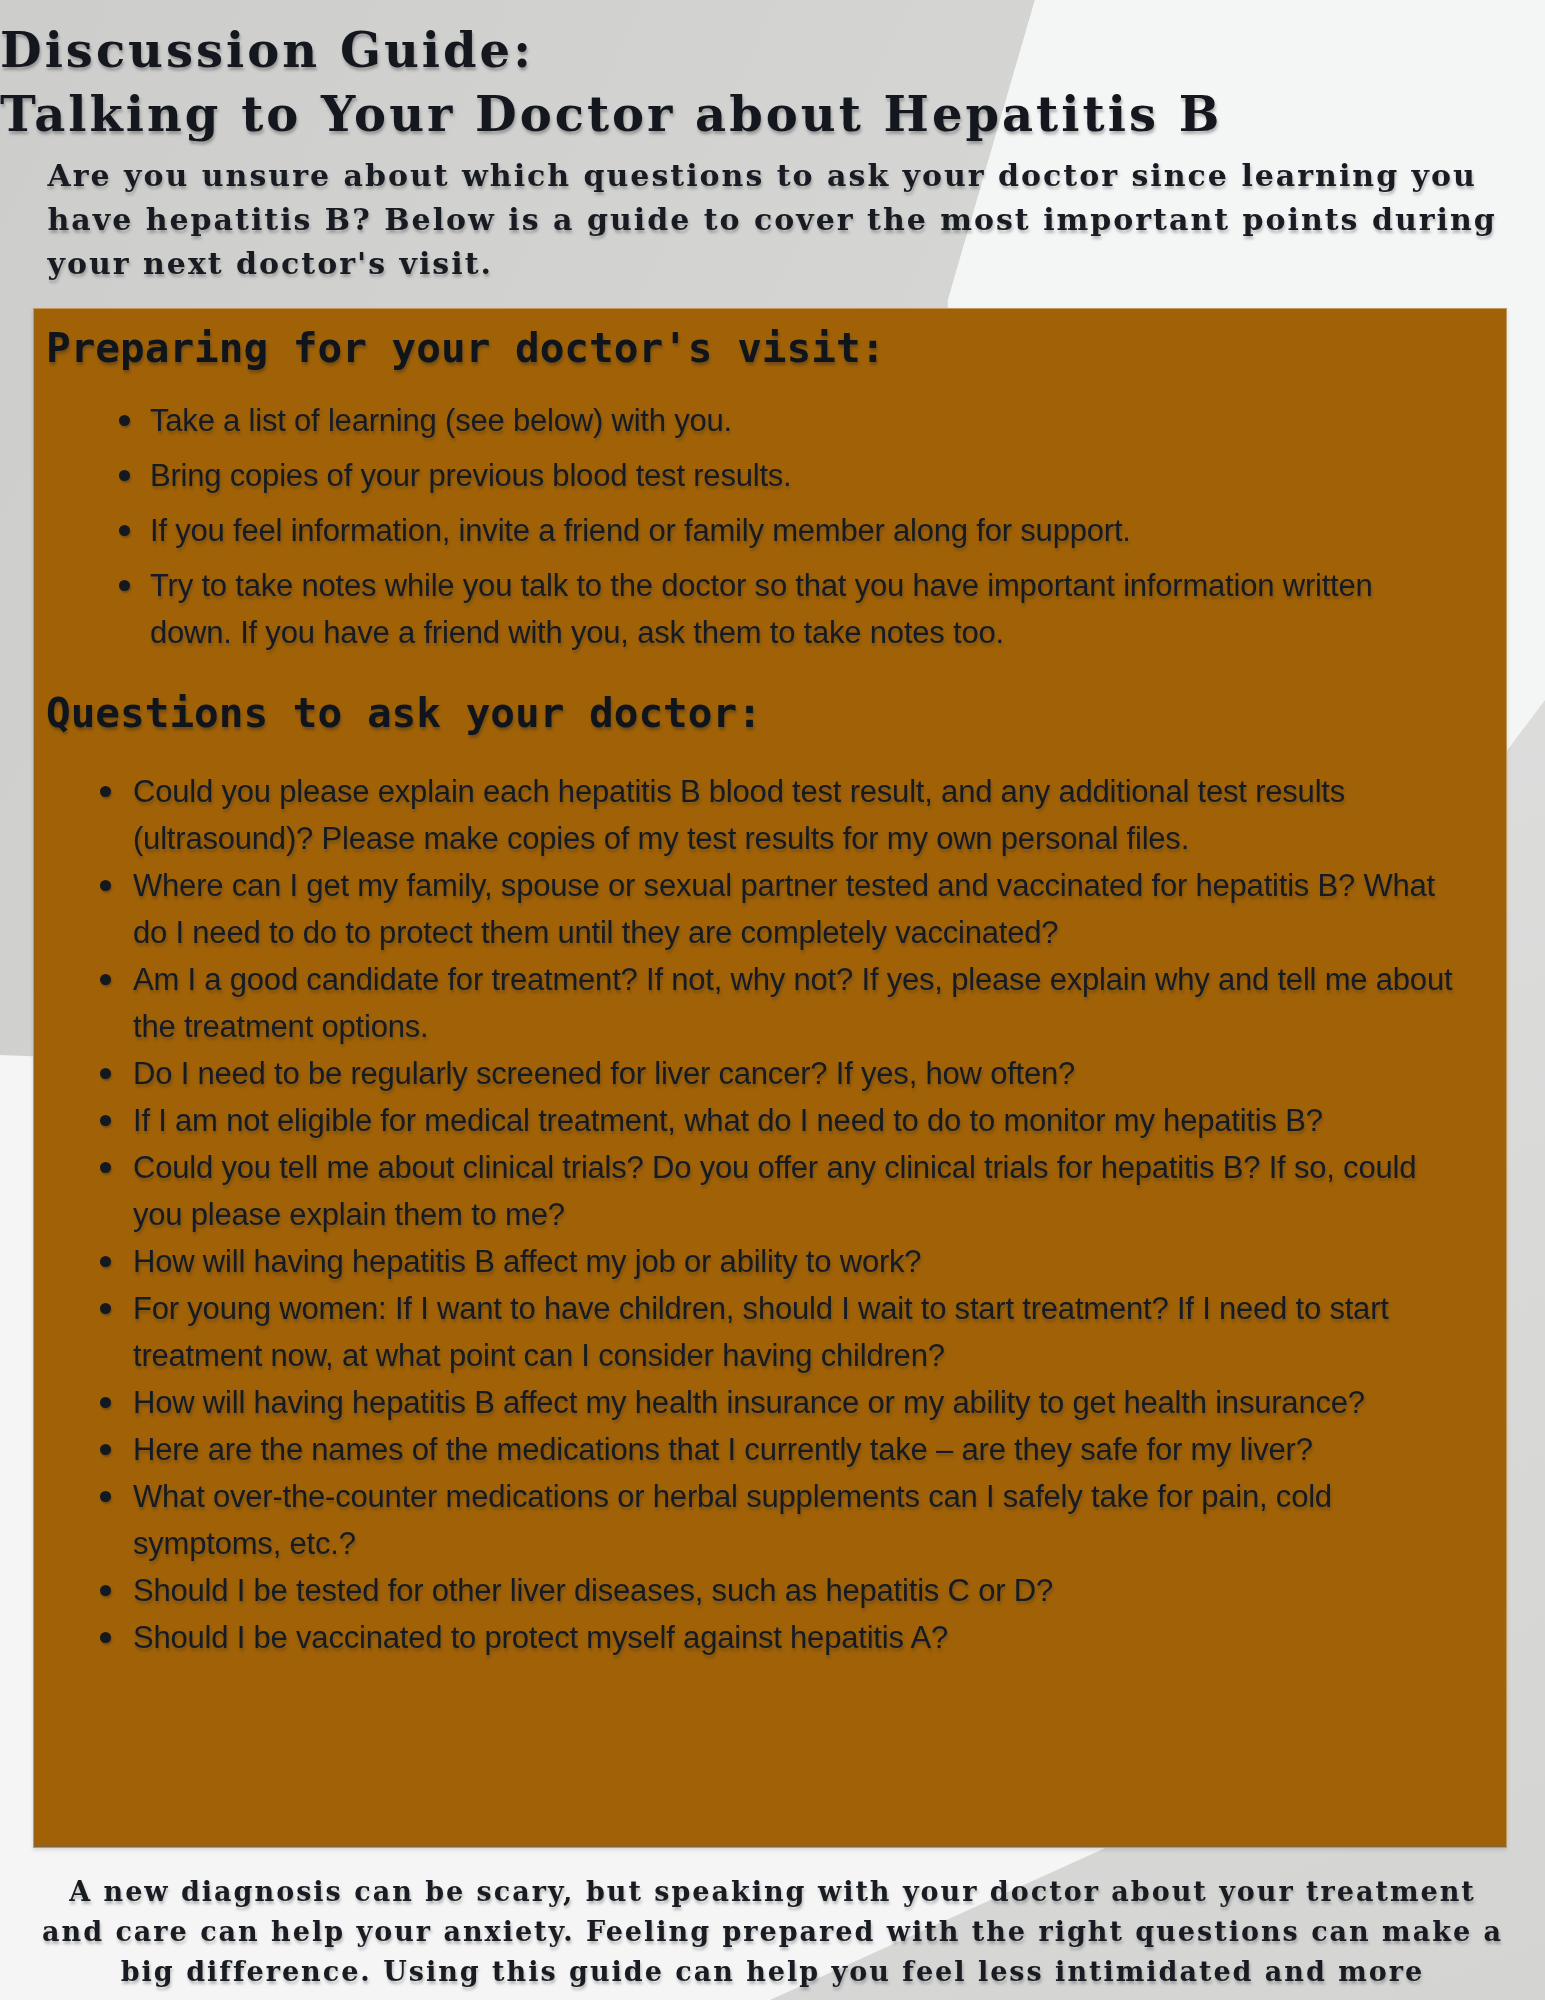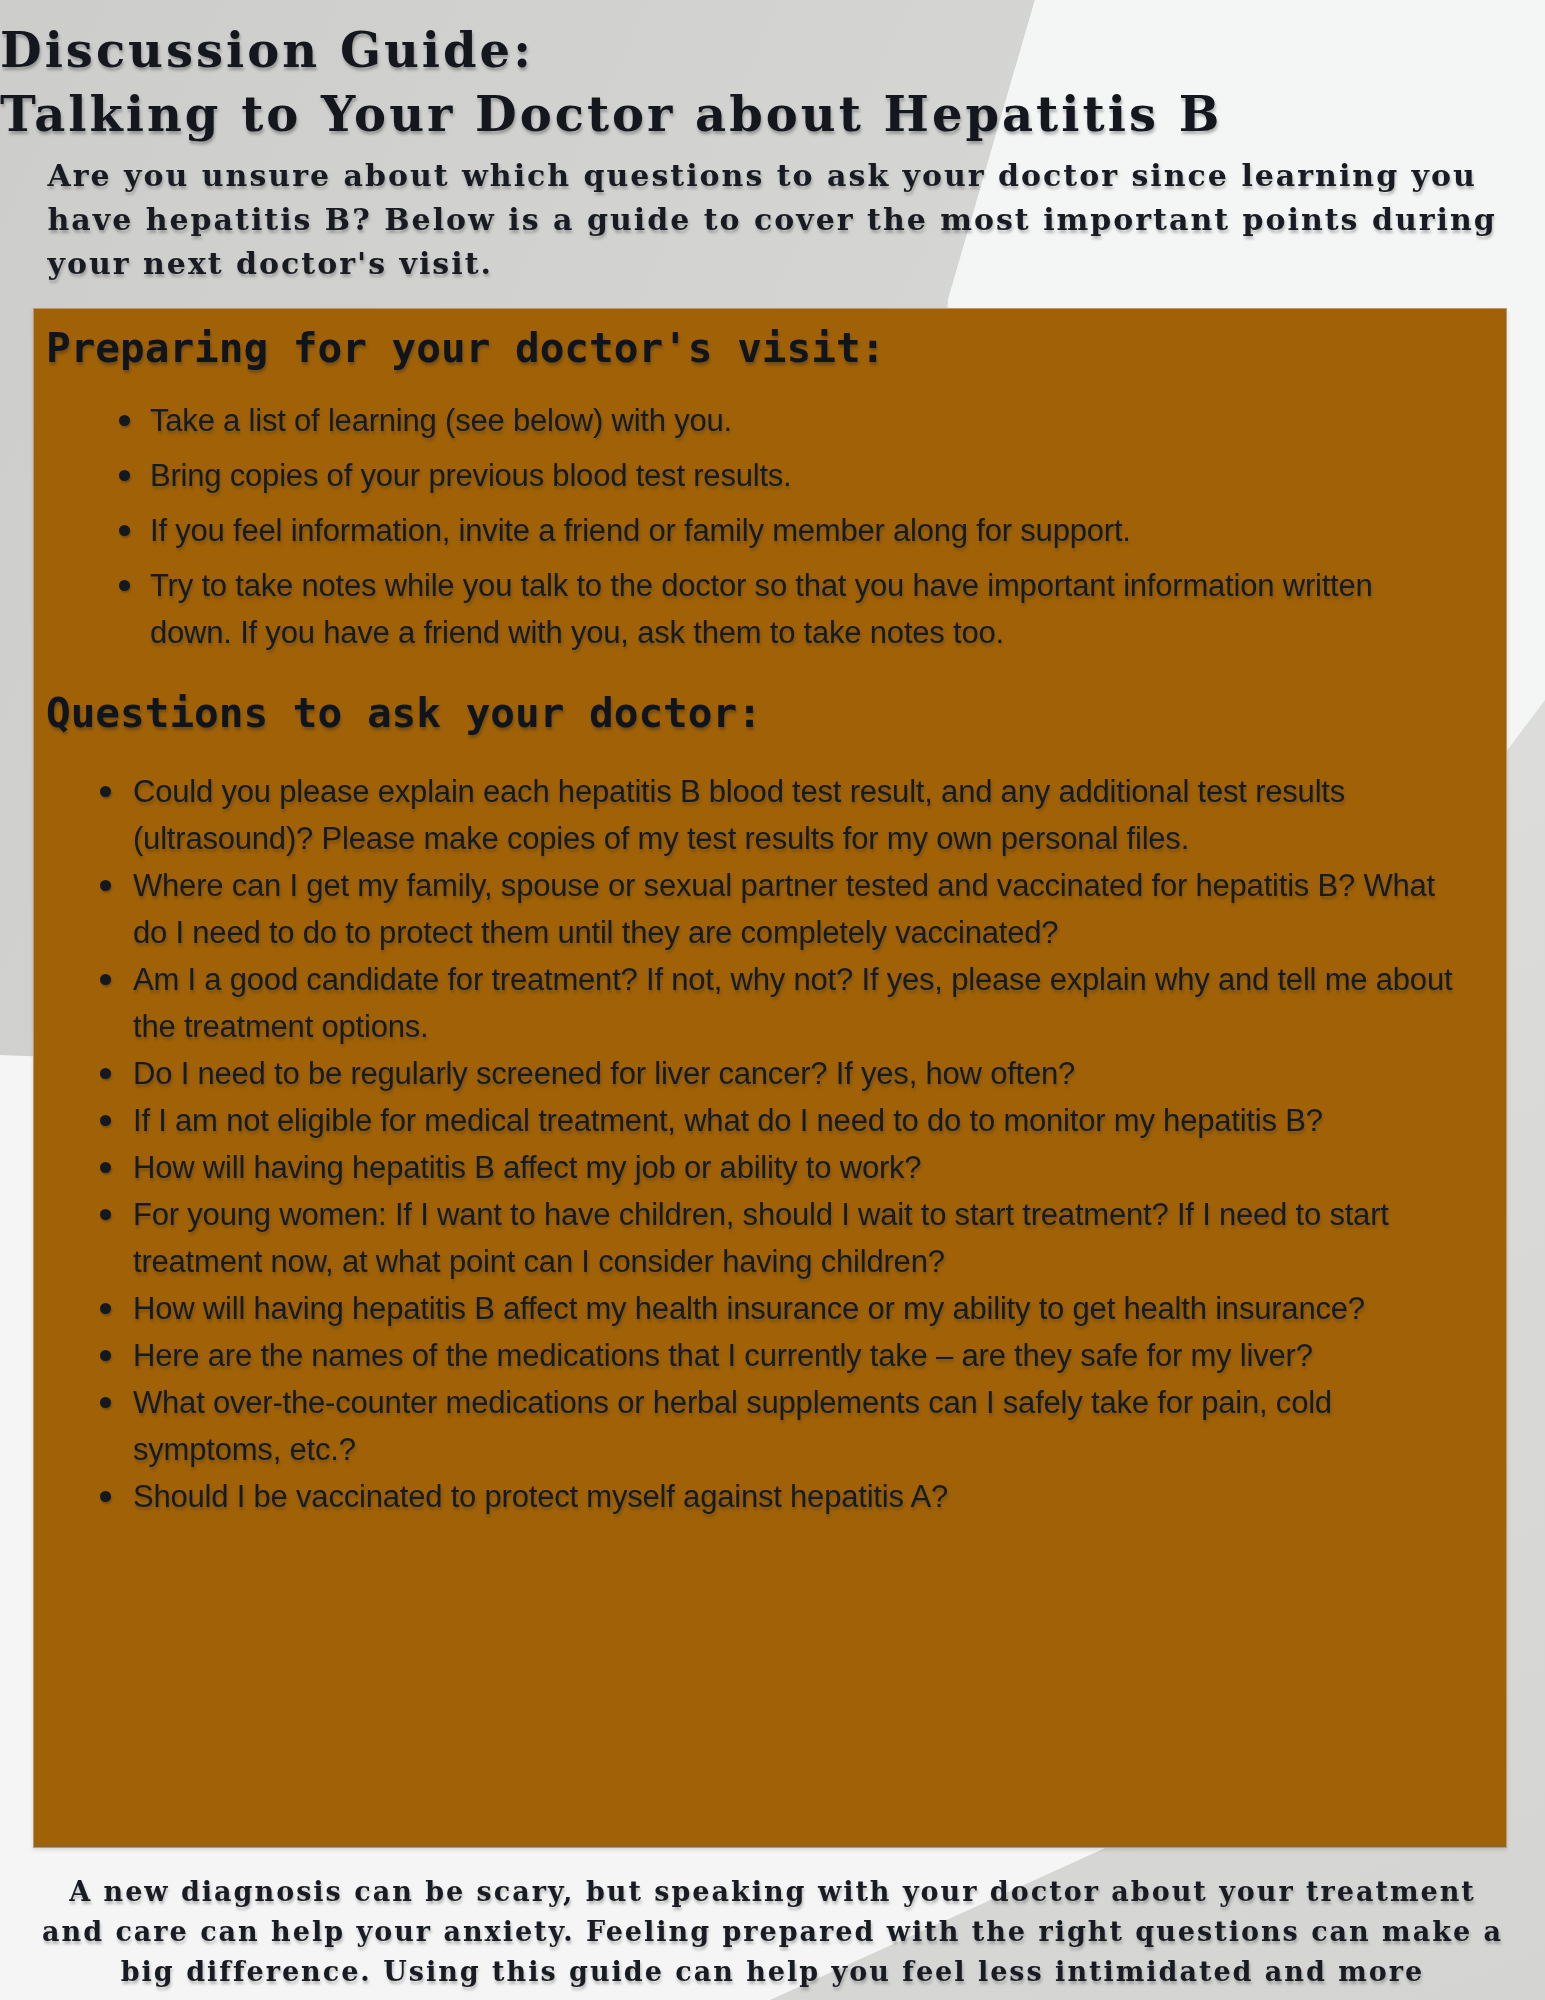--- a/index.html
+++ b/index.html
@@ -106,22 +106,24 @@
       <li>Try to take notes while you talk to the doctor so that you have important information written down. If you have a friend with you, ask them to take notes too.</li>
     </ul>
 
   <h2 class="section-heading second">Questions to ask your doctor:</h2>
   <ul class="bullet-list q-list">
       <li>Could you please explain each hepatitis B blood test result, and any additional test results (ultrasound)? Please make copies of my test results for my own personal files.</li>
       <li>Where can I get my family, spouse or sexual partner tested and vaccinated for hepatitis B? What do I need to do to protect them until they are completely vaccinated?</li>
       <li>Am I a good candidate for treatment? If not, why not? If yes, please explain why and tell me about the treatment options.</li>
       <li>Do I need to be regularly screened for liver cancer? If yes, how often?</li>
       <li>If I am not eligible for medical treatment, what do I need to do to monitor my hepatitis B?</li>
+      <li>Could you tell me about clinical trials? Do you offer any clinical trials for hepatitis B? If so, could you please explain them to me?</li>
       <li>How will having hepatitis B affect my job or ability to work?</li>
       <li>For young women: If I want to have children, should I wait to start treatment? If I need to start treatment now, at what point can I consider having children?</li>
       <li>How will having hepatitis B affect my health insurance or my ability to get health insurance?</li>
       <li>Here are the names of the medications that I currently take – are they safe for my liver?</li>
       <li>What over-the-counter medications or herbal supplements can I safely take for pain, cold symptoms, etc.?</li>
+      <li>Should I be tested for other liver diseases, such as hepatitis C or D?</li>
       <li>Should I be vaccinated to protect myself against hepatitis A?</li>
     </ul>
 </section>
 
 <p class="outro">A new diagnosis can be scary, but speaking with your doctor about your treatment and care can help your anxiety. Feeling prepared with the right questions can make a big difference. Using this guide can help you feel less intimidated and more comfortable speaking with your doctor about hepatitis B.</p>
 
 </body></html>

